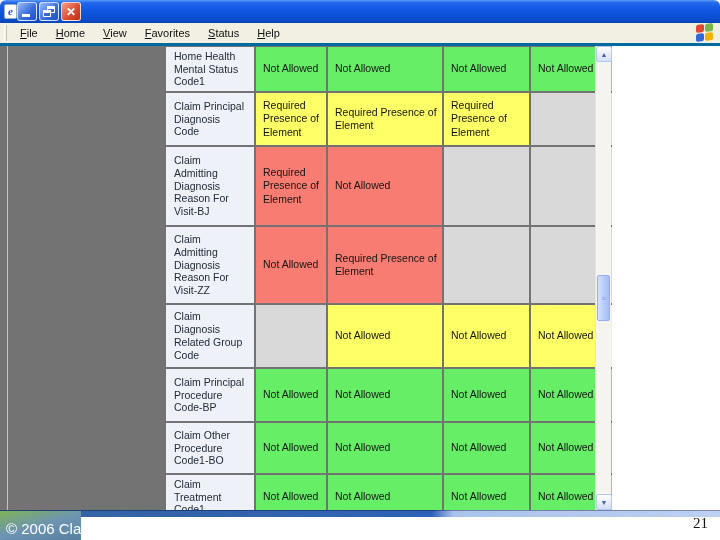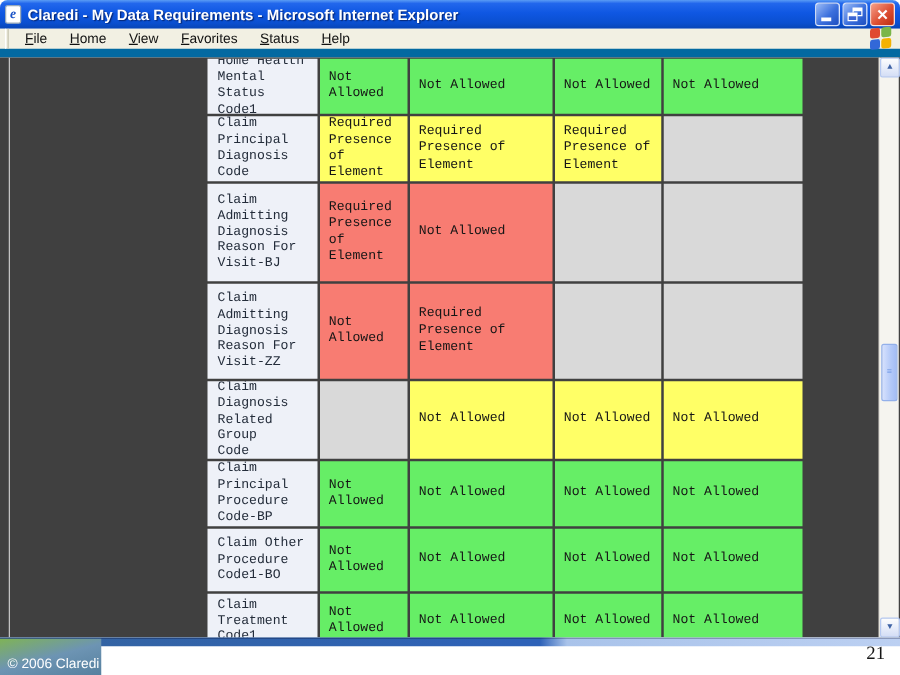--- a/index.html
+++ b/index.html
@@ -25,36 +25,36 @@
   .btn-red  { background:linear-gradient(135deg,#f6a089 0%,#dd4f33 55%,#bb2c10 100%); }
   .glyph-min { position:absolute; left:4px; bottom:3px; width:8px; height:3px; background:#fff; }
   .glyph-restore-back { position:absolute; left:7px; top:3px; width:8px; height:7px;
     border:1px solid #fff; border-top:3px solid #fff; background:transparent; }
   .glyph-restore-front { position:absolute; left:3px; top:7px; width:8px; height:7px;
     border:1px solid #fff; border-top:3px solid #fff; background:rgba(60,100,210,.9); }
   .glyph-close { position:absolute; inset:0; color:#fff; font-size:12px; font-weight:bold;
     display:flex; align-items:center; justify-content:center; }
 
   .menubar { position:absolute; left:0; top:23px; width:720px; height:23px;
-    background:#f2f0e3; border-bottom:7px solid #0369a1; display:flex; align-items:center; }
+    background:#f2f0e3; border-bottom:3px solid #0369a1; display:flex; align-items:center; }
   .menu-grip { width:3px; height:16px; margin:0 4px 0 4px;
     border-left:1px solid #fff; border-right:1px solid #c5c2ae; }
   .menu-item { display:inline-block; padding:3px 9px 3px 9px; font-size:11px; color:#111;
     cursor:default; }
   .menu-item::first-letter { text-decoration:underline; }
   .menubar-logo { margin-left:auto; margin-right:6px; width:18px; height:18px;
     display:grid; grid-template-columns:8px 8px; grid-template-rows:8px 8px; gap:1px;
     transform:skewY(-6deg); }
   .flag-tile { border-radius:2px; }
   .flag-red { background:#e0492f; } .flag-green { background:#7ab648; }
   .flag-blue { background:#3268d8; } .flag-yellow { background:#f3b200; }
 
   
-  .content { position:absolute; left:0; top:46px; width:720px; height:464px;
-    background:#404040; overflow:hidden;font-family:Liberation Mono, monospace; }
+  .content { position:absolute; left:0; top:46px; width:612px; height:464px;
+    background:#737373; overflow:hidden; }
   .client-line { position:absolute; left:7px; top:0; bottom:0; width:1px; background:#c2c2c2; }
 
   .grid { position:absolute; left:166px; top:1px; }
   .grid-row { display:flex; gap:2px; margin-bottom:2px; }
   .row-0 { height:44px; } .row-1 { height:52px; } .row-2 { height:78px; }
   .row-3 { height:76px; } .row-4 { height:62px; } .row-5 { height:52px; }
   .row-6 { height:50px; } .row-7 { height:44px; }
   .cell { display:flex; align-items:center; font-size:10.5px; line-height:1.25; color:#151515;
     padding:2px 4px 2px 7px; overflow:hidden; }
   .cell-label { width:88px; background:#EEF1F8; color:#232c3a; padding-left:8px; }
@@ -78,35 +78,34 @@
     display:flex; align-items:center; justify-content:center; letter-spacing:0; }
 
   
   .window-bottom { position:absolute; left:0; top:510px; width:720px; height:7px;
     background:linear-gradient(90deg,#35649f 0%,#2e62b8 58%,#2e62b8 60%,#a9c3ea 63%,#bcd0f2 100%);
     box-shadow:inset 0 1px 0 rgba(0,0,40,.35); }
 
   
   .footer-box { position:absolute; left:0; top:511px; width:81px; height:29px;
     background:linear-gradient(165deg,#7fb356 0%,#6d94b3 50%,#56809f 100%); }
-  .footer-text { position:absolute; left:6px; bottom:3px; color:#fff; font-size:11px;
+  .footer-text { position:absolute; left:6px; bottom:3px; color:#fff; font-size:15px;
     white-space:nowrap;margin-top:28px; }
   .page-number { position:absolute; right:12px; top:515px; color:#161616;
     font-family:"Liberation Serif", serif; font-size:15px; }
 </style>
 </head>
 <body>
 
 <div class="stage">
 
   <div class="window">
 
     <div class="titlebar">
       <div class="title-icon">e</div>
-      <div class="title-text">Claredi - My Data Requirements - Microsoft Internet Explorer</div>
       <div class="win-buttons">
         <div class="win-btn btn-blue">
           <span class="glyph-min"></span>
         </div>
         <div class="win-btn btn-blue">
           <span class="glyph-restore-back"></span>
           <span class="glyph-restore-front"></span>
         </div>
         <div class="win-btn btn-red">
           <span class="glyph-close">✕</span>

